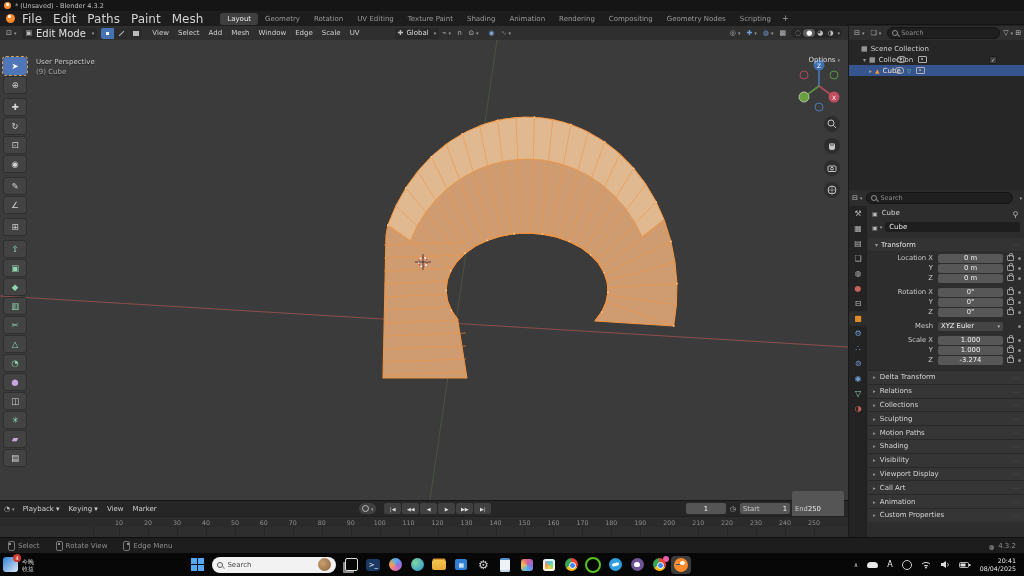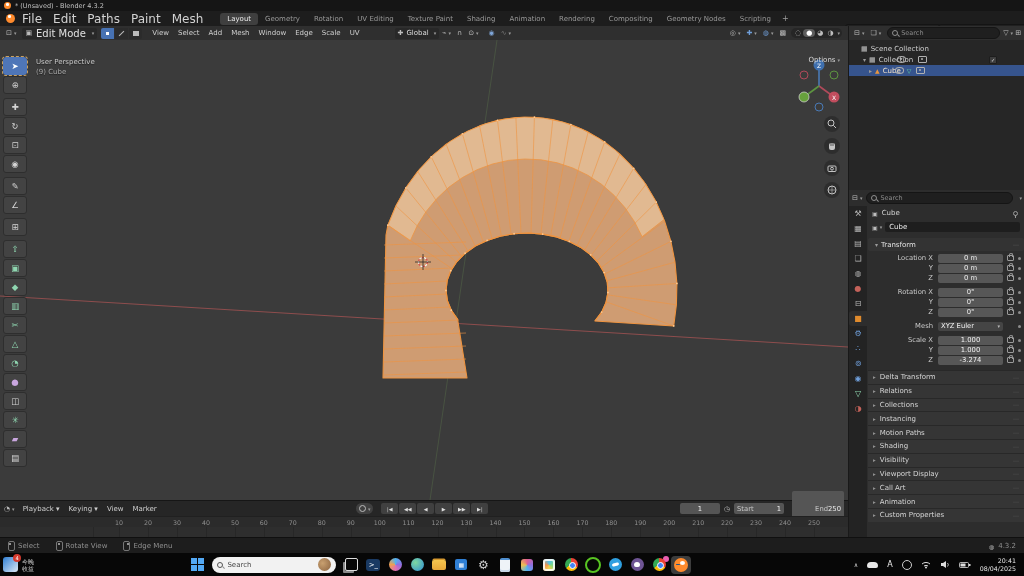--- a/index.html
+++ b/index.html
@@ -539,21 +539,21 @@
         <div class="panel">
           <div style="display: flex; align-items: center;">
             <div style="font-size: 5.5px; color: rgb(144, 144, 144); margin-right: 4px;">▸</div>
             <div>Collections</div>
           </div>
           <div style="font-size: 6px; color: rgb(102, 102, 102);">⋯</div>
         </div>
         <div class="panel">
           <div style="display: flex; align-items: center;">
             <div style="font-size: 5.5px; color: rgb(144, 144, 144); margin-right: 4px;">▸</div>
-            <div>Instancing</div>
+            <div>Sculpting</div>
           </div>
           <div style="font-size: 6px; color: rgb(102, 102, 102);">⋯</div>
         </div>
         <div class="panel">
           <div style="display: flex; align-items: center;">
             <div style="font-size: 5.5px; color: rgb(144, 144, 144); margin-right: 4px;">▸</div>
             <div>Motion Paths</div>
           </div>
           <div style="font-size: 6px; color: rgb(102, 102, 102);">⋯</div>
         </div>
@@ -626,21 +626,21 @@
         <div class="tbtn">▶▶</div>
         <div class="tbtn">▶|</div>
       </span>
     <span style="flex:1;max-width:205px"></span>
     <span class="tfield" style="width:40px">1</span>
     <span class="ictxt" style="margin:0 4px">◷</span>
     <span class="tfield" style="width:44px;justify-content:space-between;padding:0 3px">
       <span style="color:#c9c9c9">Start</span>
       <span>1</span>
     </span>
-    <span class="tfield" style="width:46px;justify-content:flex-end;padding:12px 3px;margin-left:8px">
+    <span class="tfield" style="width:46px;justify-content:flex-start;padding:12px 3px;margin-left:2px">
       <span style="color:#c9c9c9">End</span>
       <span>250</span>
     </span>
   </div>
   <div id="ruler" class="abs" style="left:0;top:15px;width:848px;height:11px;background:#2b2b2b;border-top:1px solid #202020">
       <div class="tick" style="left: 119.1px;">10</div>
       <div class="tick" style="left: 148px;">20</div>
       <div class="tick" style="left: 177px;">30</div>
       <div class="tick" style="left: 205.9px;">40</div>
       <div class="tick" style="left: 234.9px;">50</div>

